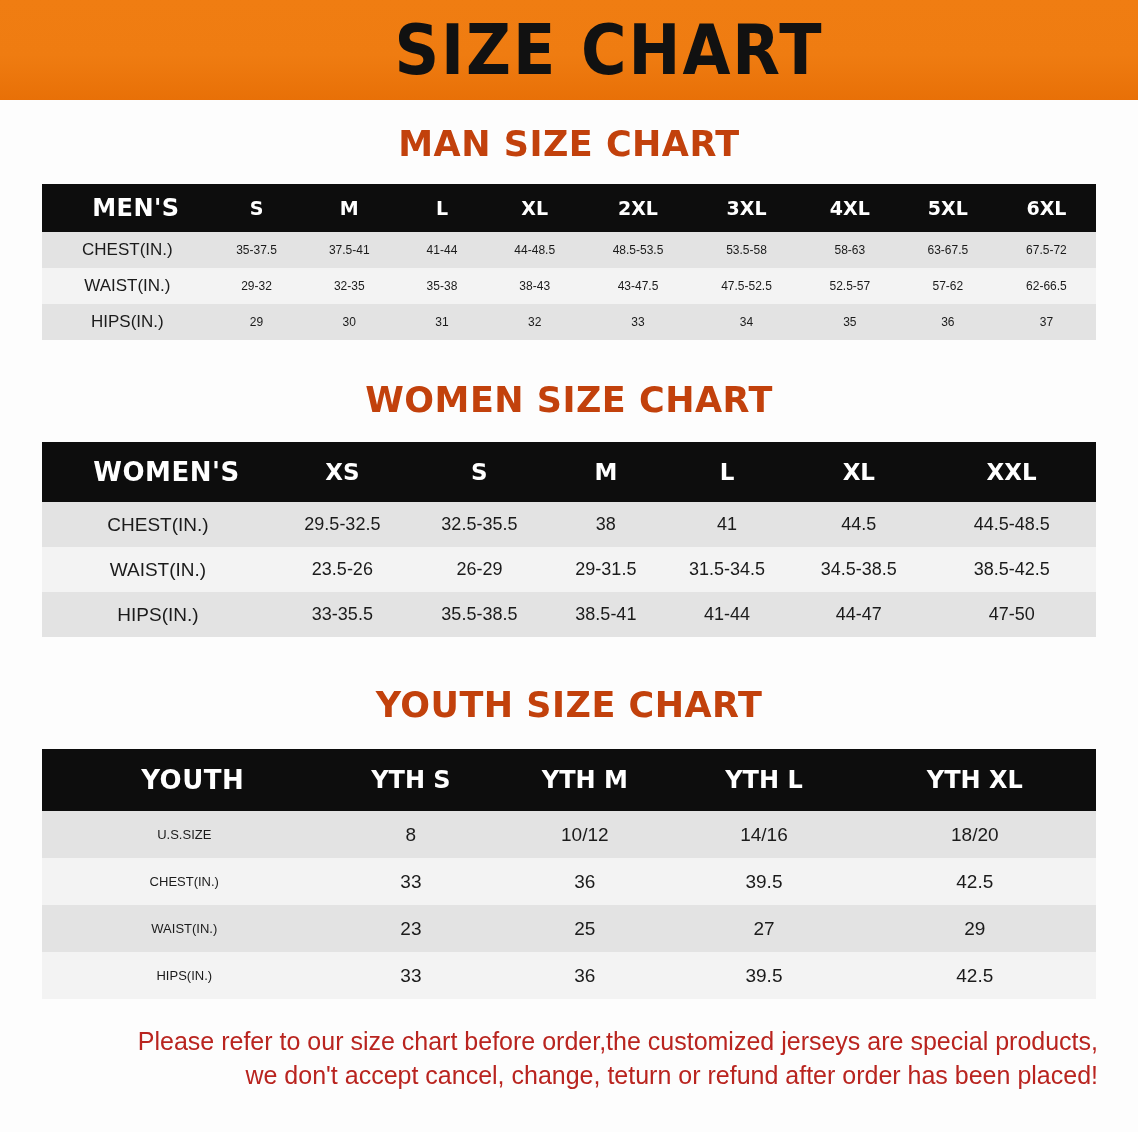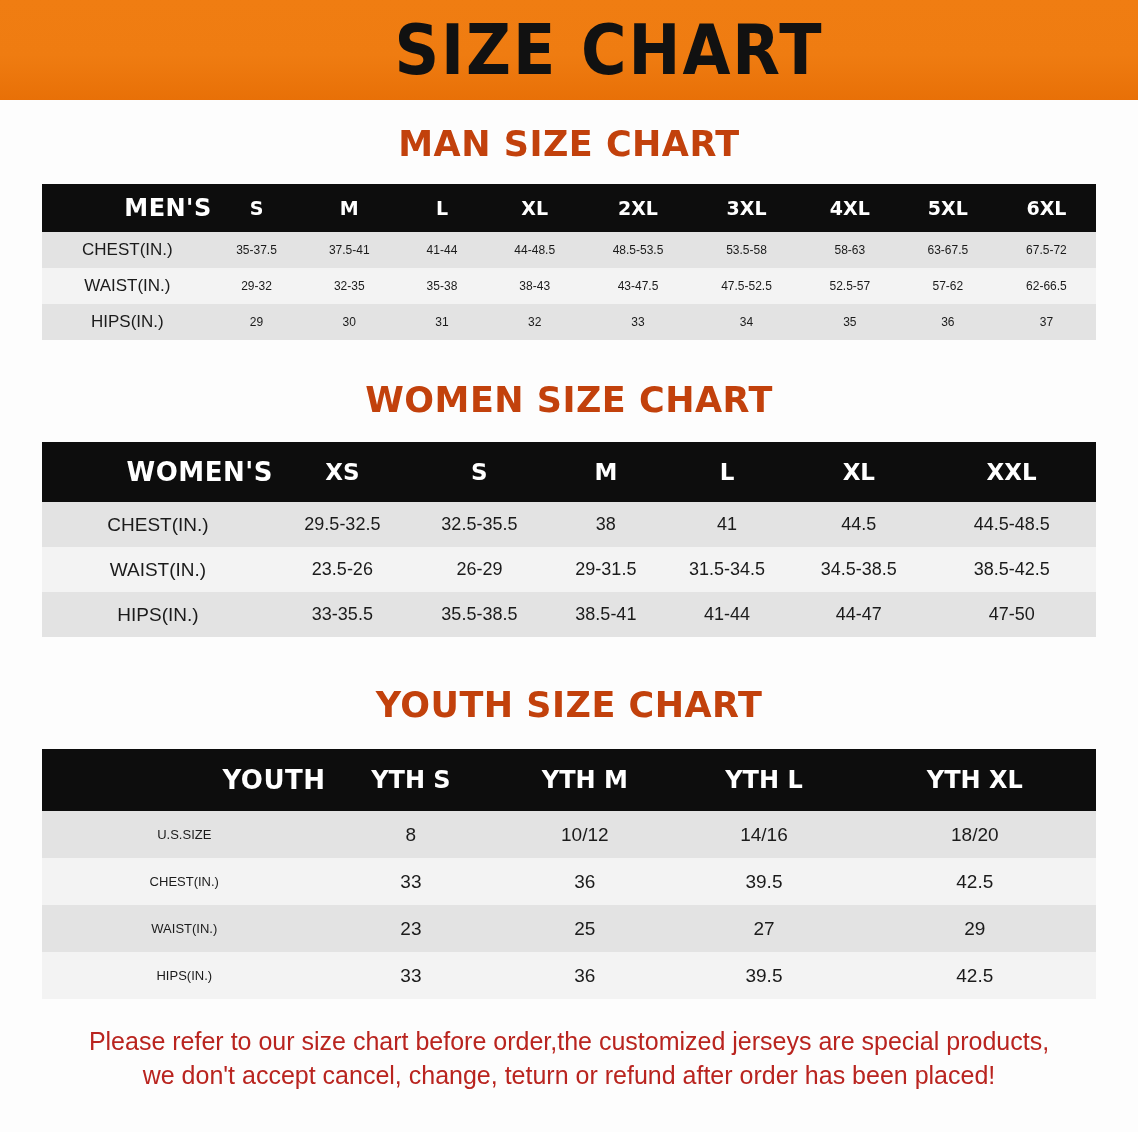--- a/index.html
+++ b/index.html
@@ -64,21 +64,21 @@
     table-layout: fixed;
   }
   table.sz thead th {
     background: #0d0d0d;
     color: #ffffff;
     font-family: "DejaVu Sans", sans-serif;
     font-weight: bold;
     text-align: center;
   }
   table.sz thead th.label {
-    text-align: right;
+    text-align: center;
     padding-left: 18px;
   }
   table.sz tbody td {
     text-align: center;
     color: #1b1b1b;
   }
   table.sz tbody td.rowlab {
     text-align: center;
     font-weight: normal;
   }
@@ -103,21 +103,21 @@
   .youth tbody td { height: 45px; font-size: 19px; }
   .youth tbody td.rowlab { font-size: 13px; }
 
   
   .note {
     margin: 26px 40px 0 40px;
     color: #b9241f;
     font-family: "Liberation Sans", sans-serif;
     font-size: 25px;
     line-height: 1.35;
-    text-align: center;
+    text-align: right;
   }
   .note-line { display: block; }
 </style>
 </head>
 <body>
 
 <div class="page">
 
   <div class="banner">
     <div class="banner-title">SIZE CHART</div>

